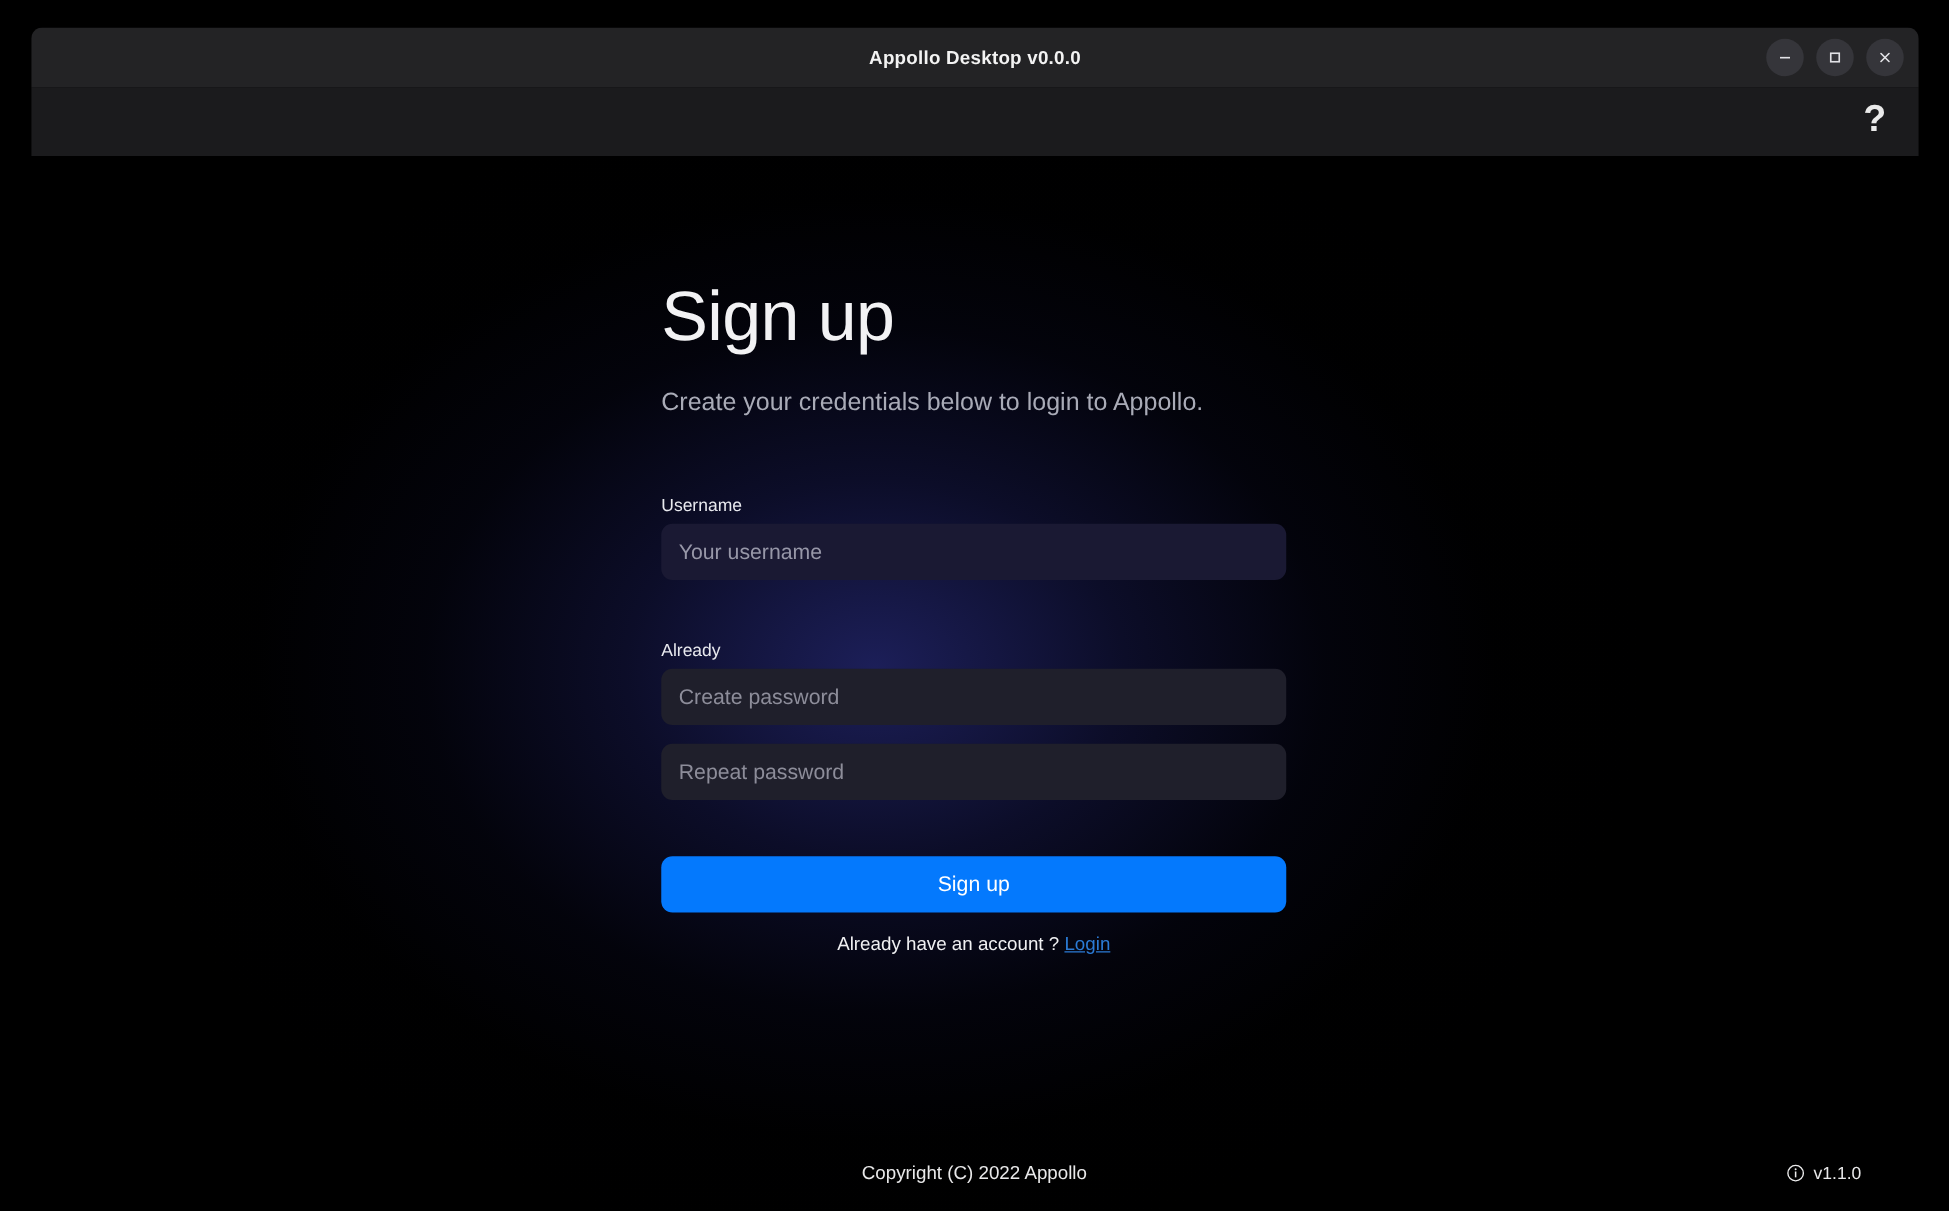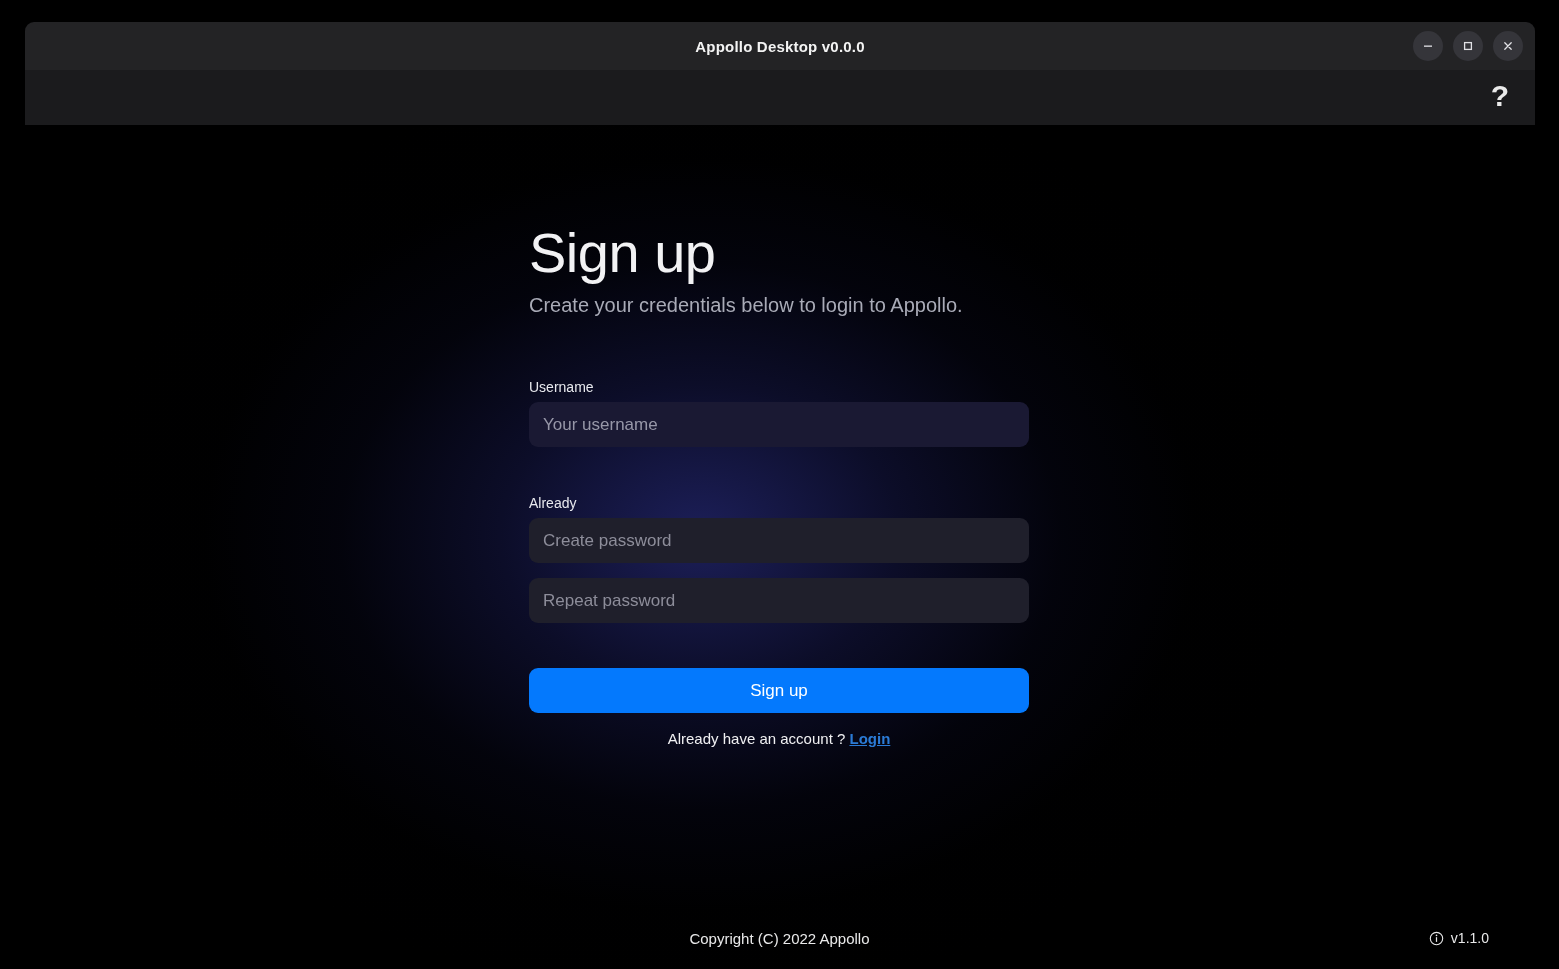--- a/index.html
+++ b/index.html
@@ -118,21 +118,21 @@
 
   .page-title {
     font-size: 56px;
     font-weight: normal;
     color: #f2f2f4;
     line-height: 1.0;
     letter-spacing: -0.5px;
   }
 
   .page-subtitle {
-    margin-top: 13px;
+    margin-top: 30px;
     font-size: 20px;
     color: #a9abb7;
     font-weight: normal;
   }
 
   .field-group { margin-top: 0; }
 
   .field-label {
     font-size: 14px;
     color: #e8e9ee;
@@ -179,21 +179,20 @@
     margin-top: 17px;
     text-align: center;
     font-size: 15px;
     color: #f0f0f2;
   }
 
   .login-link {
     color: #2b7bd6;
     text-decoration: underline;
     cursor: pointer;
-    font-weight: bold;
   }
 
   
   .footer {
     position: absolute;
     left: 0;
     bottom: 0;
     width: 1559px;
     height: 62px;
     display: flex;

